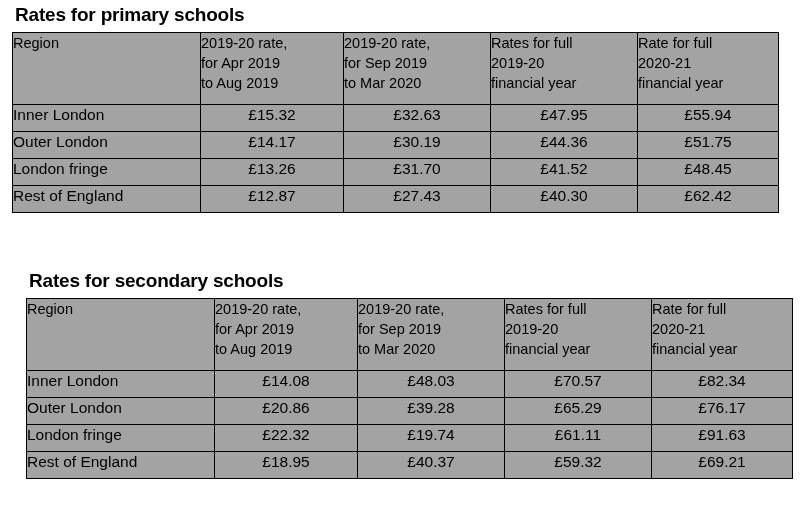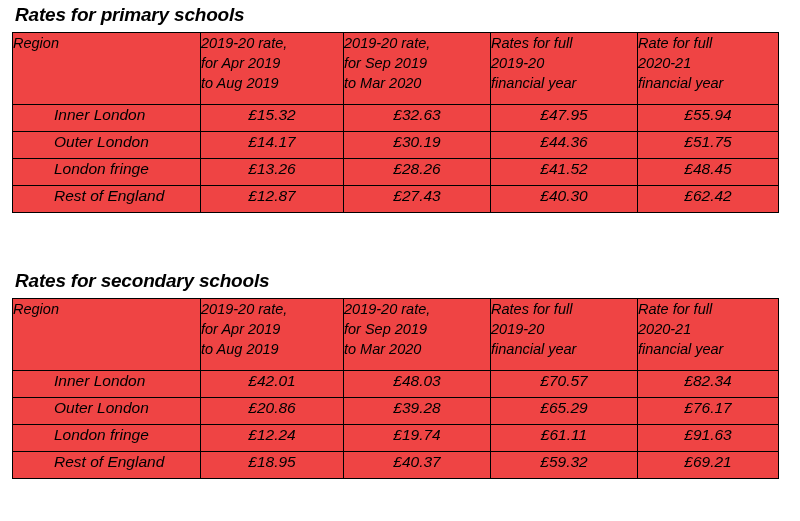--- a/index.html
+++ b/index.html
@@ -14,47 +14,46 @@
     font-family: "Liberation Sans", sans-serif;
     color: #000000;
     overflow: hidden;
   }
 
   .page {
     position: relative;
     width: 800px;
     height: 396px;
     box-sizing: border-box;
-    font-style: italic;
   }
 
   .section {
     position: absolute;
     left: 12px;
     width: 766px;
   }
 
   .section-primary   { top: 2px; }
-  .section-secondary { top: 268px; }
+  .section-secondary { top: 268px; margin-left: 14px; }
 
   .table-title {
     font-size: 19px;
     font-weight: bold;
     line-height: 26px;
     letter-spacing: -0.2px;
     color: #000000;
     margin: 0 0 4px 3px;
     white-space: nowrap;
   }
 
   table.rates {
     border-collapse: collapse;
     table-layout: fixed;
     width: 766px;
-    background: #ef4444;
+    background: #a3a3a3;
   }
 
   table.rates td,
   table.rates th {
     border: 1px solid #000000;
     padding: 0;
     vertical-align: top;
     text-align: left;
     font-weight: normal;
   }
@@ -80,21 +79,20 @@
     font-size: 15.5px;
     line-height: 20px;
     height: 27px;
     box-sizing: border-box;
     padding: 2px 7px 2px 7px;
     vertical-align: middle;
   }
 
   tbody td.region {
     text-align: left;
-    padding-left: 41px;
   }
 
   tbody td.value {
     text-align: center;
   }
 </style>
 </head>
 <body>
 
 <div class="page">
@@ -148,21 +146,21 @@
         <tr>
           <td class="region">Outer London</td>
           <td class="value">£14.17</td>
           <td class="value">£30.19</td>
           <td class="value">£44.36</td>
           <td class="value">£51.75</td>
         </tr>
         <tr>
           <td class="region">London fringe</td>
           <td class="value">£13.26</td>
-          <td class="value">£28.26</td>
+          <td class="value">£31.70</td>
           <td class="value">£41.52</td>
           <td class="value">£48.45</td>
         </tr>
         <tr>
           <td class="region">Rest of England</td>
           <td class="value">£12.87</td>
           <td class="value">£27.43</td>
           <td class="value">£40.30</td>
           <td class="value">£62.42</td>
         </tr>
@@ -204,35 +202,35 @@
           <th>
             <div>Rate for full</div>
             <div>2020-21</div>
             <div>financial year</div>
           </th>
         </tr>
       </thead>
       <tbody>
         <tr>
           <td class="region">Inner London</td>
-          <td class="value">£42.01</td>
+          <td class="value">£14.08</td>
           <td class="value">£48.03</td>
           <td class="value">£70.57</td>
           <td class="value">£82.34</td>
         </tr>
         <tr>
           <td class="region">Outer London</td>
           <td class="value">£20.86</td>
           <td class="value">£39.28</td>
           <td class="value">£65.29</td>
           <td class="value">£76.17</td>
         </tr>
         <tr>
           <td class="region">London fringe</td>
-          <td class="value">£12.24</td>
+          <td class="value">£22.32</td>
           <td class="value">£19.74</td>
           <td class="value">£61.11</td>
           <td class="value">£91.63</td>
         </tr>
         <tr>
           <td class="region">Rest of England</td>
           <td class="value">£18.95</td>
           <td class="value">£40.37</td>
           <td class="value">£59.32</td>
           <td class="value">£69.21</td>

